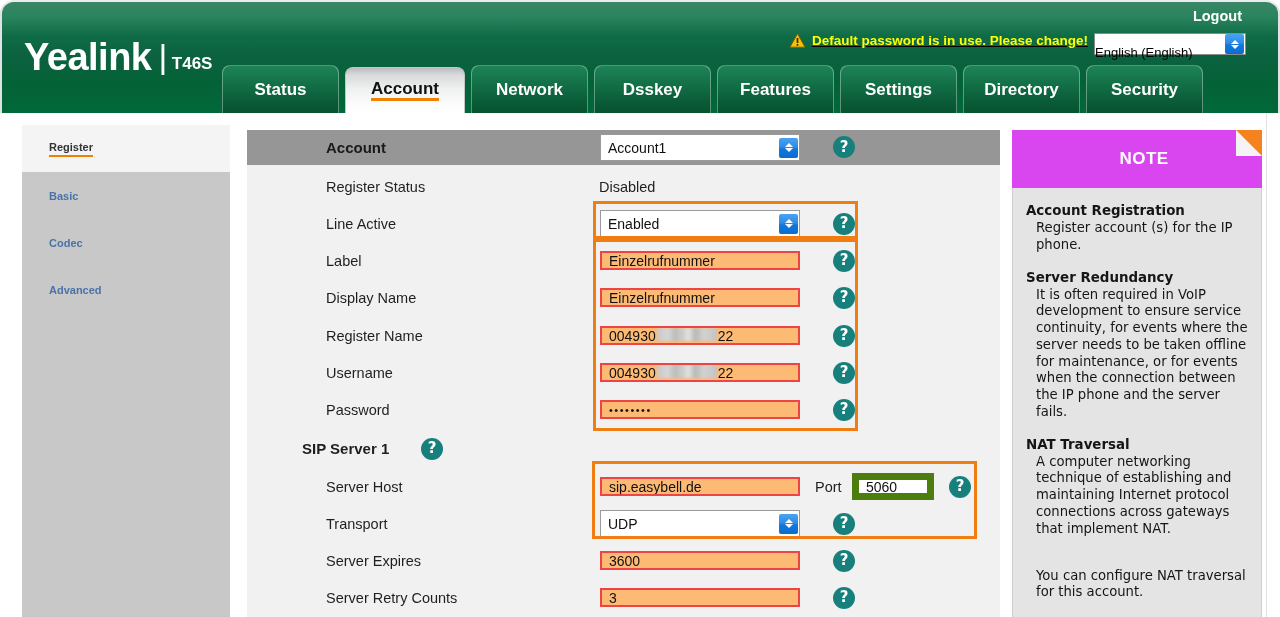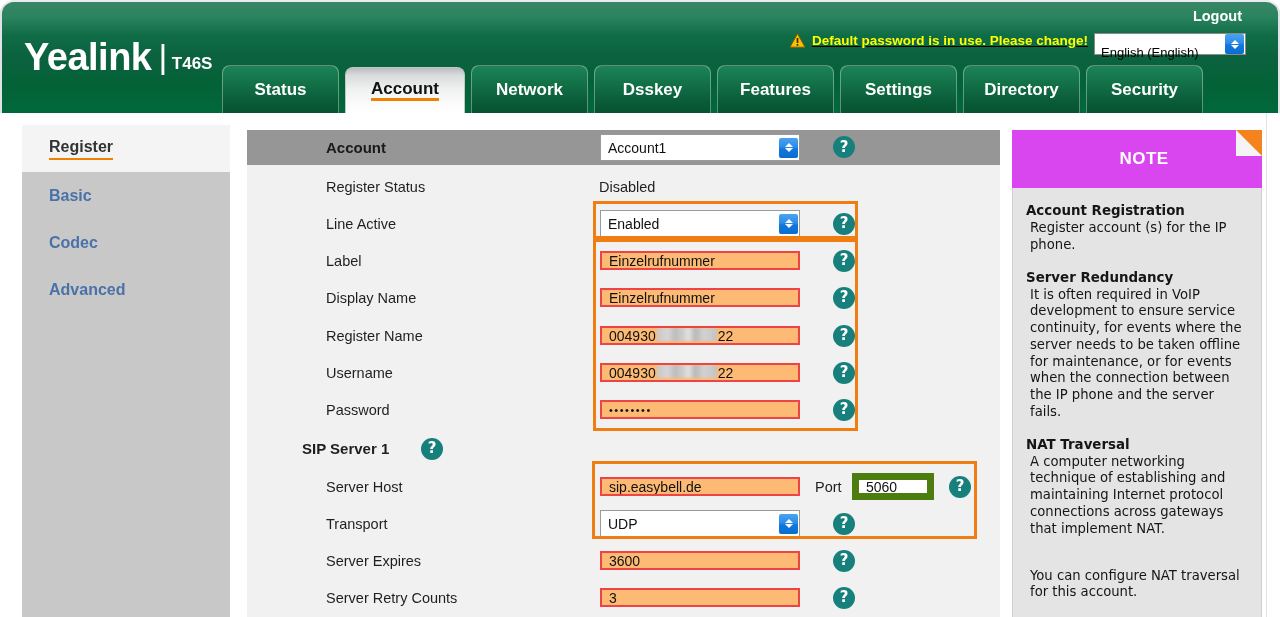--- a/index.html
+++ b/index.html
@@ -107,21 +107,20 @@
     height: 22px;
     background: #ffffff;
     border: 1px solid #8a8a8a;
     box-sizing: border-box;
     display: flex;
     align-items: center;
     cursor: pointer;
   }
   .lang-select .val {
     flex: 1;
-    padding-left: 6px;
     font-size: 13px;
     color: #000;
     white-space: nowrap;
     overflow: hidden;
     margin-top: 16px;
   }
   .spin-btn {
     width: 19px;
     height: 20px;
     margin-right: 1px;
@@ -201,21 +200,21 @@
     width: 208px;
     height: 492px;
     background: #c8c8c8;
   }
   .side-item {
     height: 47px;
     display: flex;
     align-items: center;
     padding-left: 27px;
     box-sizing: border-box;
-    font-size: 16px;
+    font-size: 11px;
     font-weight: bold;
     color: #4a72a8;
     cursor: pointer;
   }
   .side-item.active {
     background: #f4f4f4;
     color: #333333;
   }
   .side-item.active .side-label {
     border-bottom: 2px solid #f08000;
@@ -434,21 +433,21 @@
     color: #151515;
     line-height: 1.27;
     overflow: hidden;
   }
   .note-body h4 {
     margin: 0 0 1px 0;
     font-size: 13.4px;
     font-weight: bold;
   }
   .note-body p {
-    margin: 0 0 15px 4px;
+    margin: 0 0 15px 10px;
   }
   .note-body p.spaced {
     margin-top: 30px;
   }
 
   
   .edge-strip {
     position: absolute;
     right: 0; top: 0;
     width: 13px;

